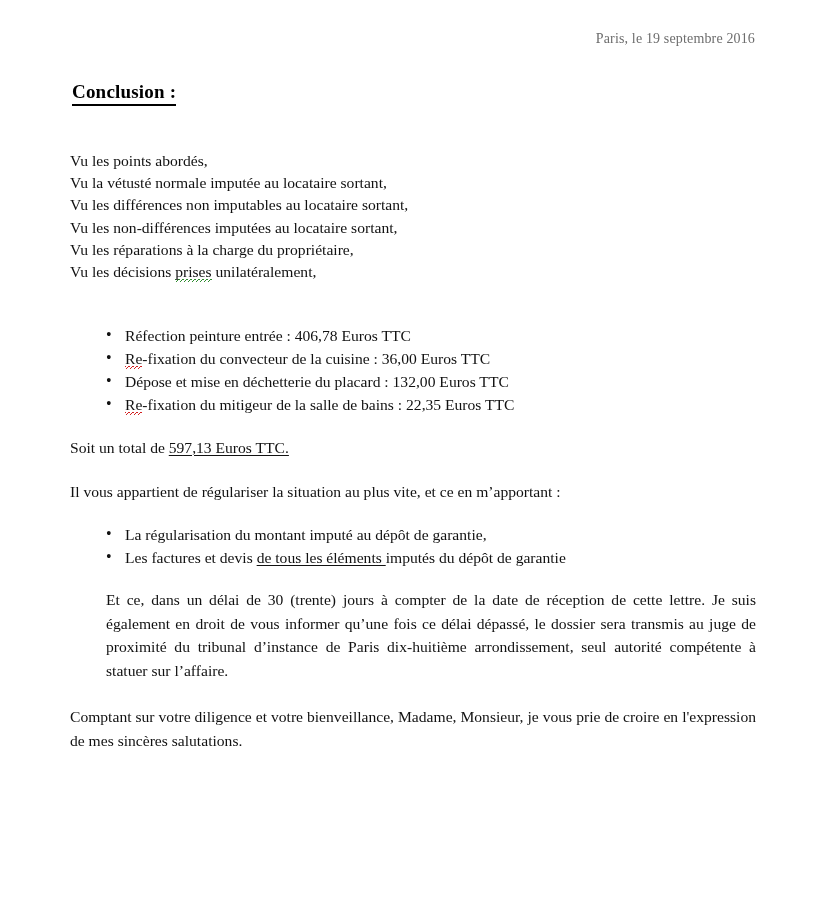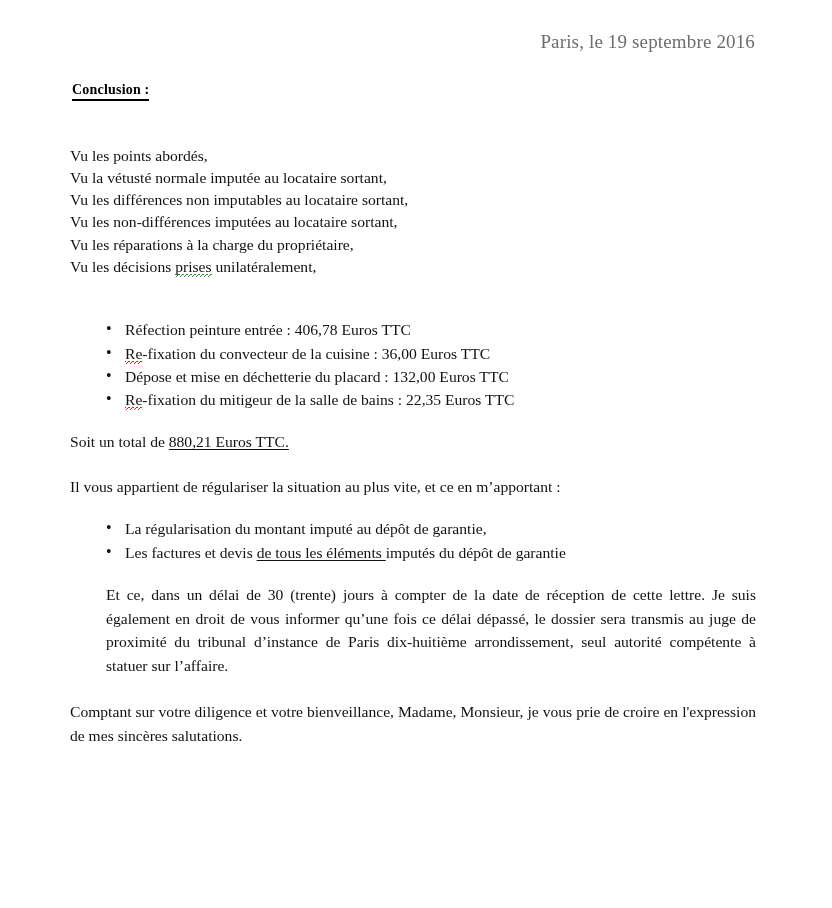--- a/index.html
+++ b/index.html
@@ -21,36 +21,36 @@
     box-sizing: border-box;
     background: #ffffff;
     overflow: hidden;
   }
 
   
   .date-line {
     position: absolute;
     top: 31px;
     right: 77px;
-    font-size: 19px;
+    font-size: 14px;
     color: #6d6d6d;
     letter-spacing: 0.15px;
     white-space: nowrap;
   }
 
   
   .body-block {
     position: absolute;
     left: 70px;
     top: 80px;
     width: 686px;
   }
 
   .doc-heading {
-    font-size: 14px;
+    font-size: 19px;
     font-weight: bold;
     color: #000000;
     margin: 0 0 0 2px;
     padding: 0;
     display: inline-block;
     border-bottom: 2px solid #000000;
     line-height: 1.25;
     letter-spacing: 0.2px;
   }
 
@@ -163,21 +163,21 @@
 
     <ul class="bullets">
       <li><span>Réfection peinture entrée : 406,78 Euros TTC</span></li>
       <li><span class="sp-red">Re</span><span>-fixation du convecteur de la cuisine : 36,00 Euros TTC</span></li>
       <li><span>Dépose et mise en déchetterie du placard : 132,00 Euros TTC</span></li>
       <li><span class="sp-red">Re</span><span>-fixation du mitigeur de la salle de bains : 22,35 Euros TTC</span></li>
     </ul>
 
     <div class="gap-sm"></div>
 
-    <div class="para"><span>Soit un total de </span><span class="u-solid">880,21 Euros TTC.</span></div>
+    <div class="para"><span>Soit un total de </span><span class="u-solid">597,13 Euros TTC.</span></div>
 
     <div class="gap-md"></div>
 
     <div class="para">Il vous appartient de régulariser la situation au plus vite, et ce en m’apportant :</div>
 
     <div class="gap-sm"></div>
 
     <ul class="bullets">
       <li><span>La régularisation du montant imputé au dépôt de garantie,</span></li>
       <li><span>Les factures et devis </span><span class="u-solid">de tous les éléments </span><span>imputés du dépôt de garantie</span></li>

